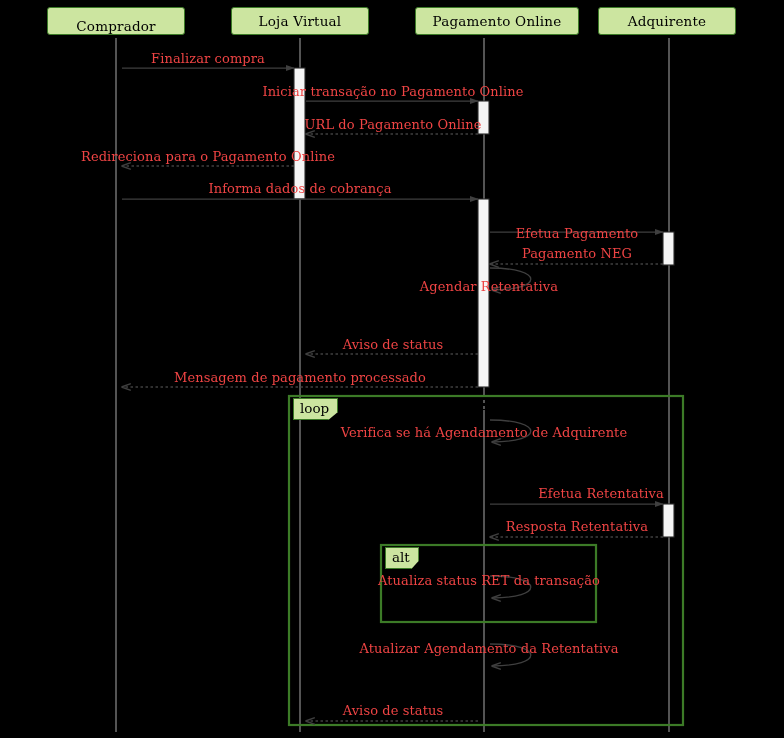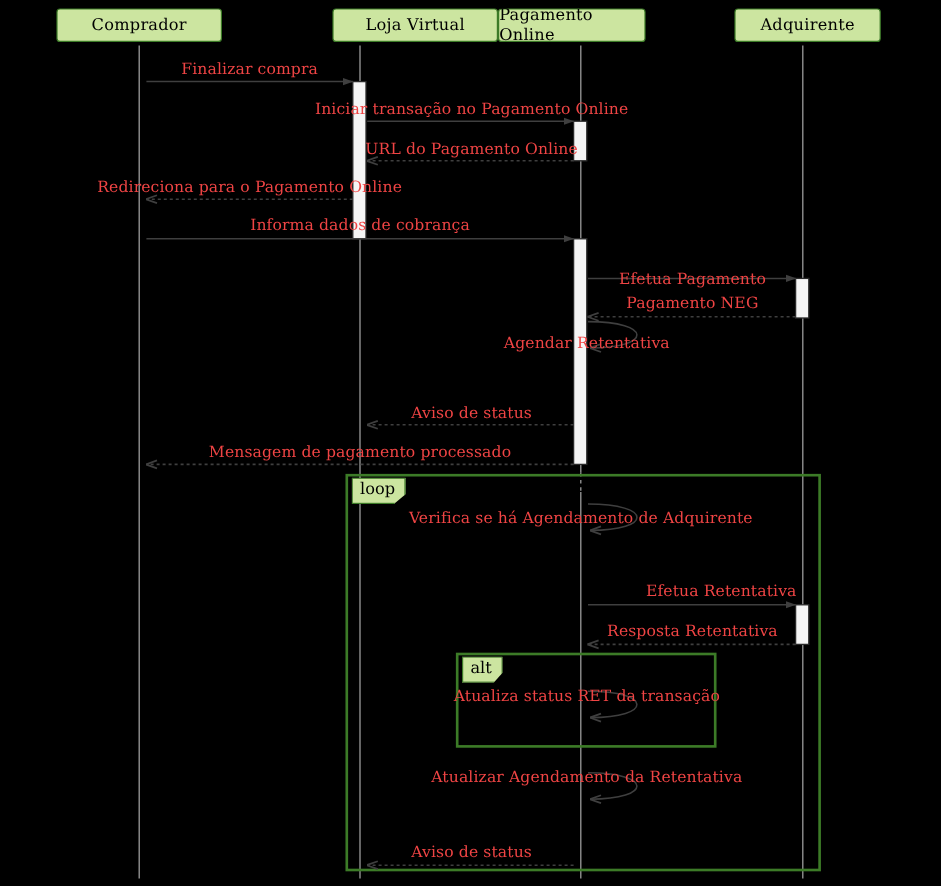--- a/index.html
+++ b/index.html
@@ -106,30 +106,30 @@
         <path d="M 490 420 C 544 420, 544 442, 492 442" fill="none" stroke="#3f3f3f" stroke-width="1.3" marker-end="url(#arrow-open)"></path>
         <line x1="490" y1="504" x2="663" y2="504" stroke="#3f3f3f" stroke-width="1.25" marker-end="url(#arrow-solid)"></line>
         <line x1="663" y1="537" x2="490" y2="537" stroke="#3f3f3f" stroke-width="1.3" marker-end="url(#arrow-open)" stroke-dasharray="2.5,2.5"></line>
         <path d="M 490 576 C 544 576, 544 598, 492 598" fill="none" stroke="#3f3f3f" stroke-width="1.3" marker-end="url(#arrow-open)"></path>
         <path d="M 490 644 C 544 644, 544 666, 492 666" fill="none" stroke="#3f3f3f" stroke-width="1.3" marker-end="url(#arrow-open)"></path>
         <line x1="478" y1="721" x2="306" y2="721" stroke="#3f3f3f" stroke-width="1.3" marker-end="url(#arrow-open)" stroke-dasharray="2.5,2.5"></line>
       </g>
   </svg>
 
   <div id="participants-layer">
-      <div class="participant-box" style="left: 47px; top: 7px; width: 138px; height: 28px;">
+      <div class="participant-box" style="left: 47px; top: 7px; width: 138px; height: 28px; align-items: flex-end;">
         <span>Comprador</span>
       </div>
-      <div class="participant-box" style="left: 231px; top: 7px; width: 138px; height: 28px; margin-left: 46px;">
+      <div class="participant-box" style="left: 231px; top: 7px; width: 138px; height: 28px;">
         <span>Loja Virtual</span>
       </div>
-      <div class="participant-box" style="left: 415px; top: 7px; width: 123px; height: 28px;">
+      <div class="participant-box" style="left: 415px; top: 7px; width: 164px; height: 28px;">
         <span>Pagamento Online</span>
       </div>
-      <div class="participant-box" style="left: 612px; top: 7px; width: 122px; height: 28px;">
+      <div class="participant-box" style="left: 598px; top: 7px; width: 138px; height: 28px;">
         <span>Adquirente</span>
       </div>
     </div>
   <div id="labels-layer">
       <div class="msg-label center" style="left: 208px; top: 51px;">Finalizar compra</div>
       <div class="msg-label center" style="left: 393px; top: 84px;">Iniciar transação no Pagamento Online</div>
       <div class="msg-label center" style="left: 393px; top: 117px;">URL do Pagamento Online</div>
       <div class="msg-label center" style="left: 208px; top: 149px;">Redireciona para o Pagamento Online</div>
       <div class="msg-label center" style="left: 300px; top: 181px;">Informa dados de cobrança</div>
       <div class="msg-label center" style="left: 577px; top: 226px; text-align: right;">Efetua Pagamento</div>

